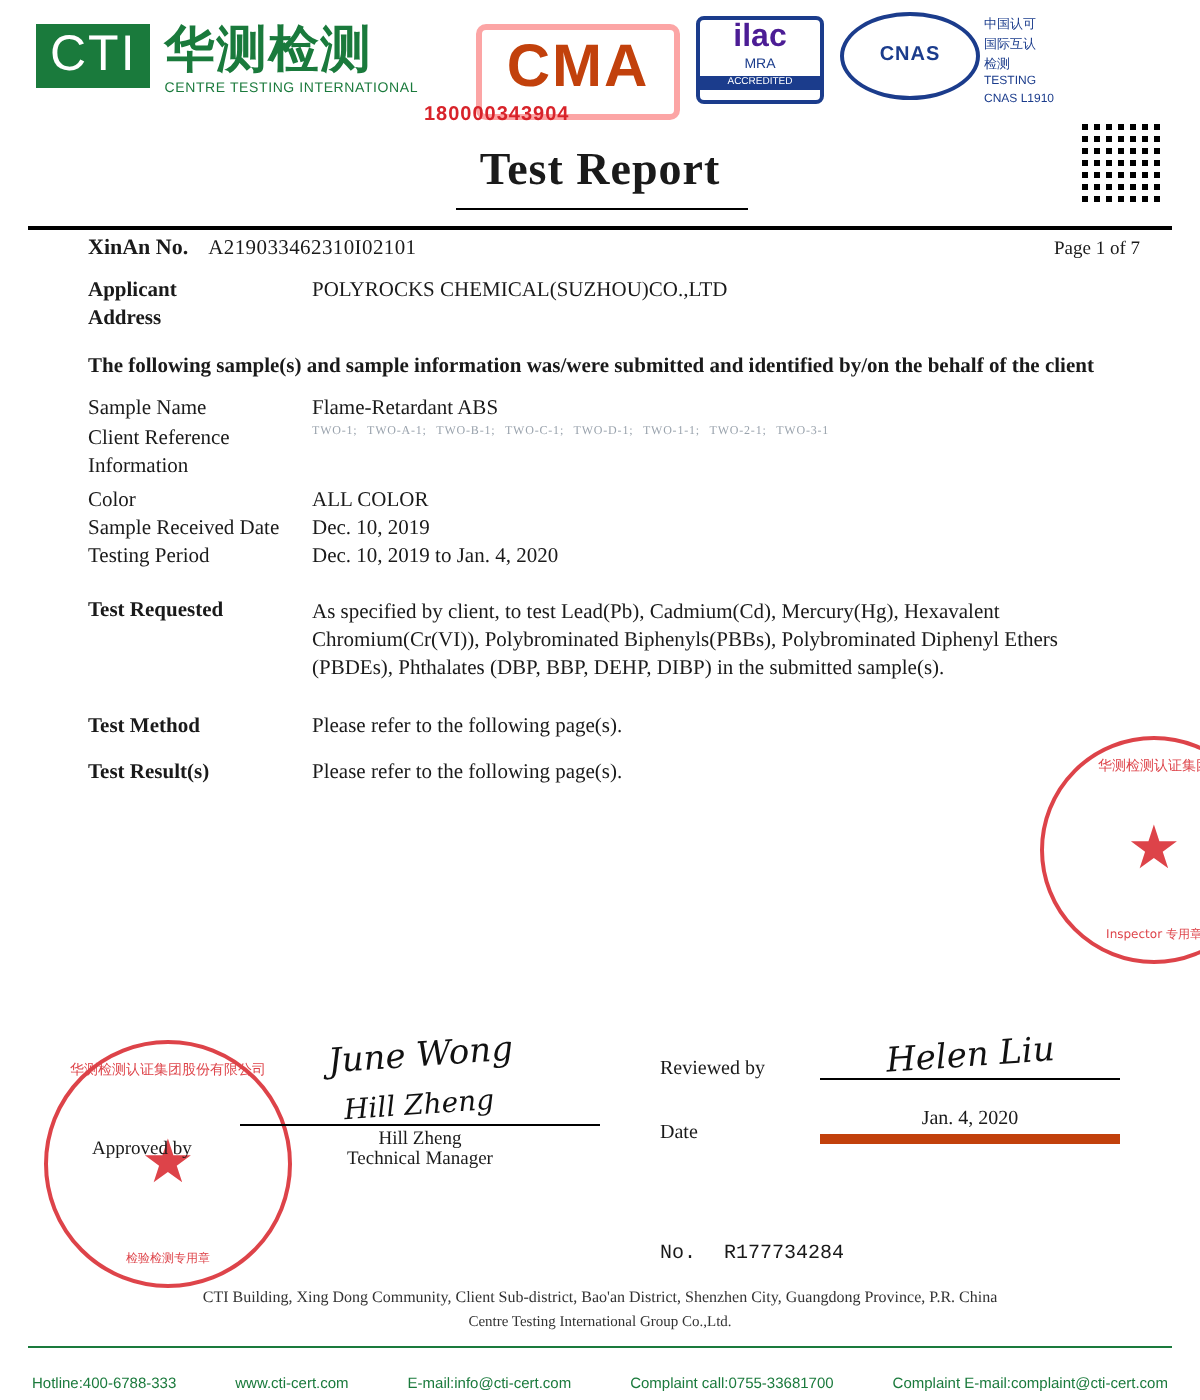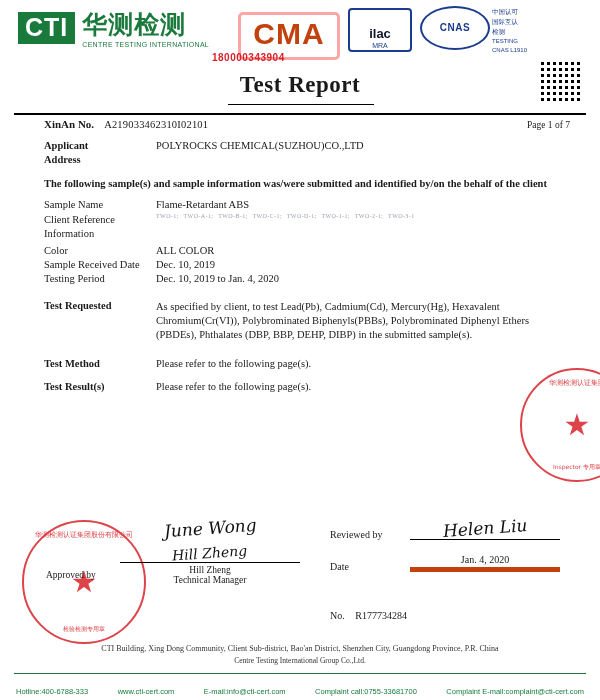--- a/index.html
+++ b/index.html
@@ -33,21 +33,21 @@
     position: absolute;
     left: 18px;
     top: 12px;
     display: flex;
     align-items: flex-start;
   }
   .cti-box {
     background: #1a7a3c;
     color: #ffffff;
     font-family: "Liberation Sans", sans-serif;
-    font-weight: bold;
+    font-weight: normal;
     font-size: 25px;
     letter-spacing: 1px;
     padding: 3px 7px 4px 7px;
     line-height: 1;
   }
   .cti-cn {
     margin-left: 7px;
   }
   .cti-cn-main {
     font-family: "DejaVu Sans", sans-serif;
@@ -98,25 +98,25 @@
     top: 8px;
     width: 60px;
     height: 40px;
     border: 2px solid #1b3c8c;
     border-radius: 4px;
     background: #ffffff;
     text-align: center;
     overflow: hidden;
   }
   .ilac-inner {
-    margin-top: 16px;
-    font-family: "Liberation Sans", sans-serif;
-    font-weight: bold;
-    font-size: 13px;
-    color: #0f172a;
+    margin-top: 0;
+    font-family: "Liberation Sans", sans-serif;
+    font-weight: bold;
+    font-size: 16px;
+    color: #4c1d95;
   }
   .ilac-sub {
     font-family: "Liberation Sans", sans-serif;
     font-size: 7px;
     color: #1b3c8c;
     margin-top: 1px;
   }
   .ilac-bar {
     height: 7px;
     background: #1b3c8c;
@@ -352,22 +352,23 @@
     flex: 1;
     border-bottom: 5px solid #c2410c;
     text-align: center;
     font-size: 10px;
     padding-bottom: 2px;
   }
 
   .no-line {
     position: absolute;
     left: 330px;
-    top: 102px;
+    top: 114px;
     font-size: 10px;
+    font-family: Liberation Mono, monospace;
   }
 
   
   .stamp {
     position: absolute;
     border: 2.5px solid #d8232a;
     border-radius: 50%;
     color: #d8232a;
     opacity: 0.85;
   }

